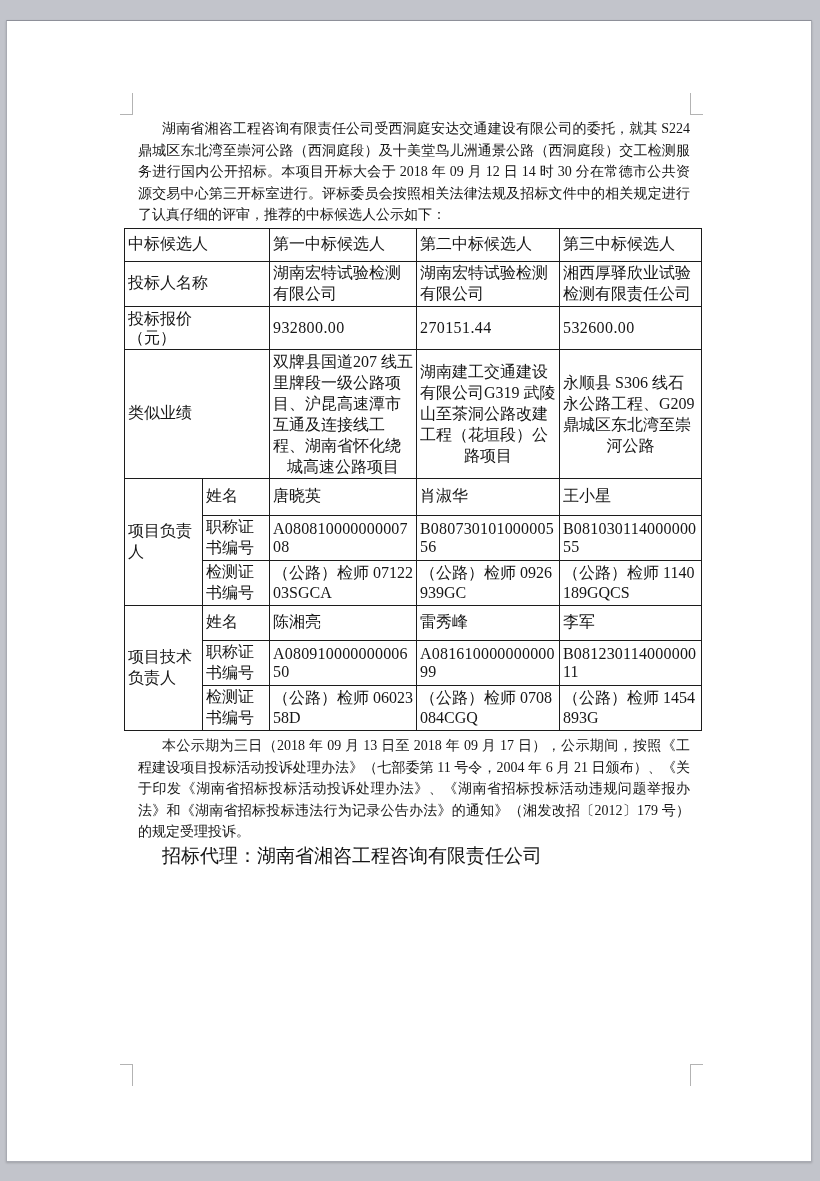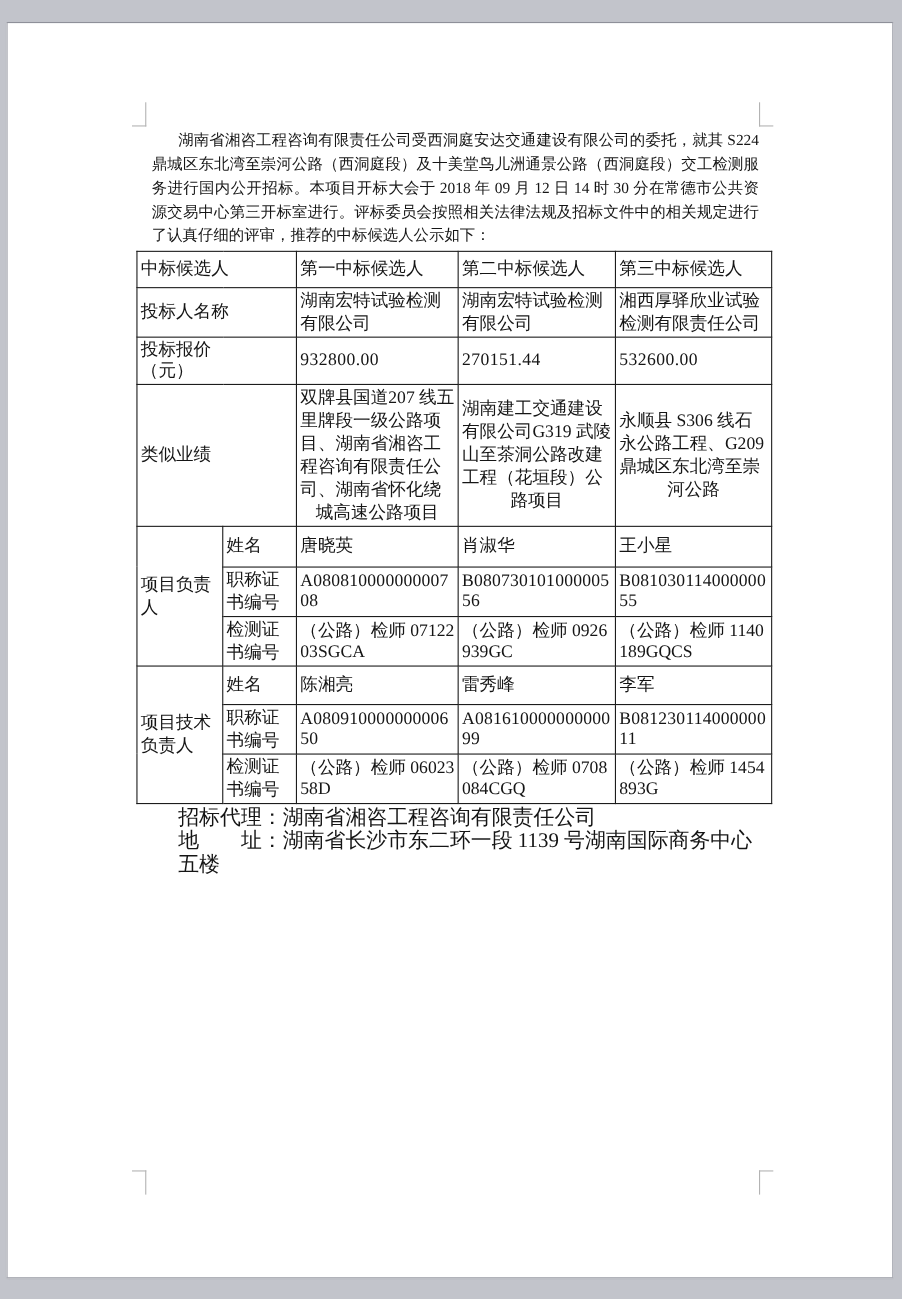--- a/index.html
+++ b/index.html
@@ -105,21 +105,21 @@
           <td colspan="2">
             <span class="line">投标报价</span>
             <span class="line">（元）</span>
           </td>
           <td class="num">932800.00</td>
           <td class="num">270151.44</td>
           <td class="num">532600.00</td>
         </tr>
         <tr class="r4">
           <td colspan="2">类似业绩</td>
-          <td class="perf">双牌县国道207 线五里牌段一级公路项目、湖南省湘咨工程咨询有限责任公司、湖南省怀化绕城高速公路项目</td>
+          <td class="perf">双牌县国道207 线五里牌段一级公路项目、沪昆高速潭市互通及连接线工程、湖南省怀化绕城高速公路项目</td>
           <td class="perf">湖南建工交通建设有限公司G319 武陵山至茶洞公路改建工程（花垣段）公路项目</td>
           <td class="perf">永顺县 S306 线石永公路工程、G209 鼎城区东北湾至崇河公路</td>
         </tr>
 
         <tr class="r5">
           <td class="group" rowspan="3">项目负责人</td>
           <td class="sub">姓名</td>
           <td>唐晓英</td>
           <td>肖淑华</td>
           <td>王小星</td>
@@ -152,20 +152,20 @@
         </tr>
         <tr class="r10">
           <td class="sub">检测证书编号</td>
           <td class="certno">（公路）检师 0602358D</td>
           <td class="certno">（公路）检师 0708084CGQ</td>
           <td class="certno">（公路）检师 1454893G</td>
         </tr>
       </tbody>
     </table>
 
+    <p class="doc closing">本公示期为三日（2018 年 09 月 13 日至 2018 年 09 月 17 日），公示期间，按照《工程建设项目投标活动投诉处理办法》（七部委第 11 号令，2004 年 6 月 21 日颁布）、《关于印发《湖南省招标投标活动投诉处理办法》、《湖南省招标投标活动违规问题举报办法》和《湖南省招标投标违法行为记录公告办法》的通知》（湘发改招〔2012〕179 号）的规定受理投诉。</p>
 
     <div class="contact">
       <div class="contact-line"><span>招标代理：</span><span>湖南省湘咨工程咨询有限责任公司</span></div>
-      <div class="contact-line"><span>地　　址：</span><span>湖南省长沙市东二环一段 1139 号湖南国际商务中心五楼</span></div>
     </div>
 
   </div>
 </div>
 
 </body></html>

